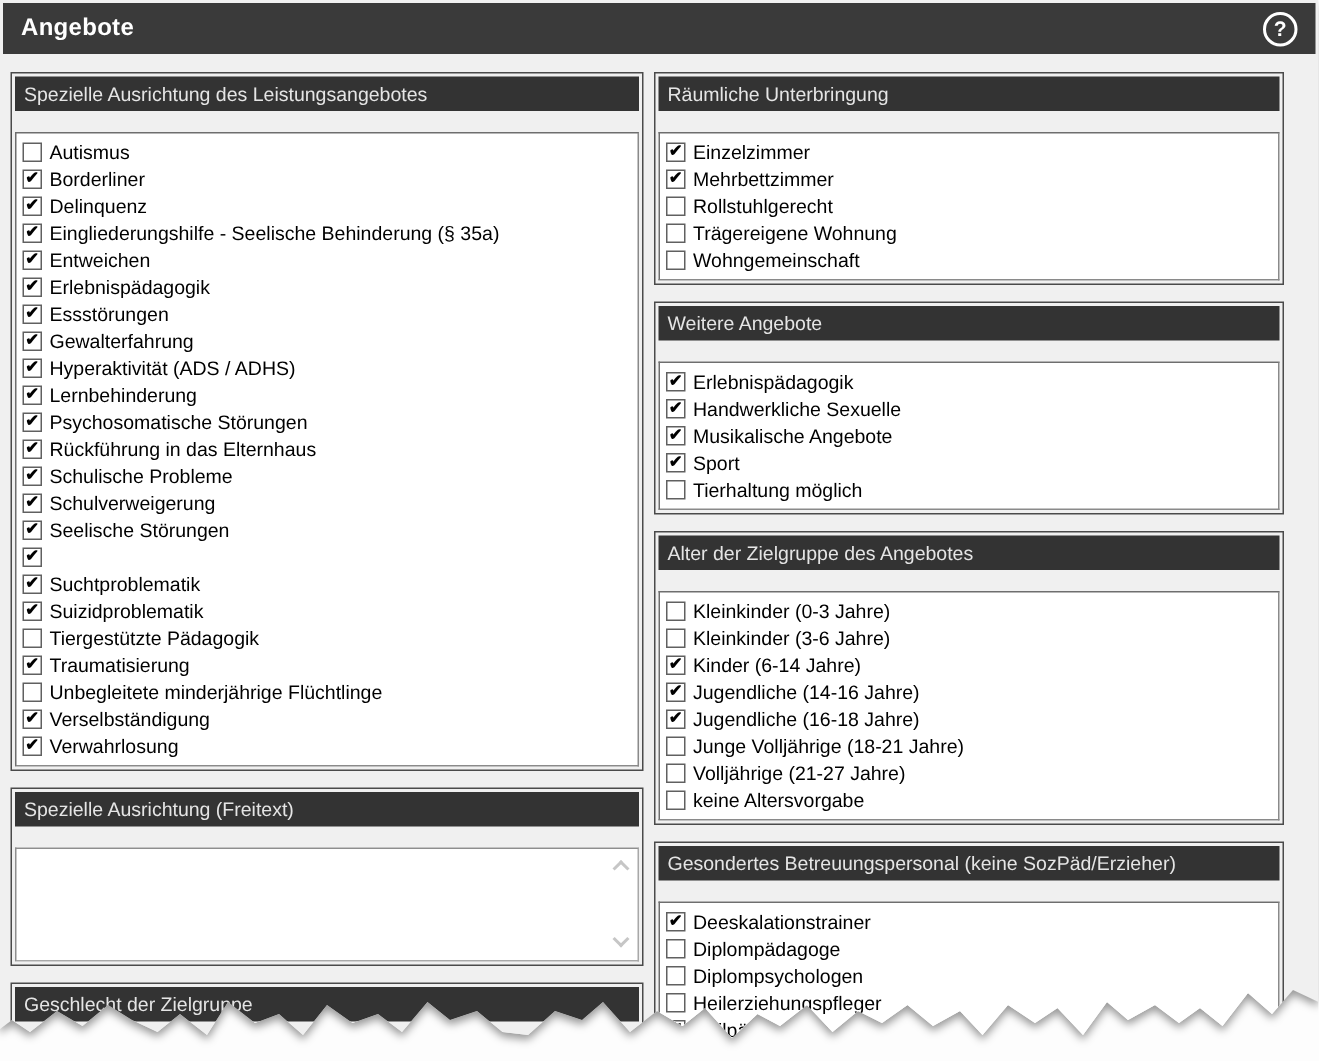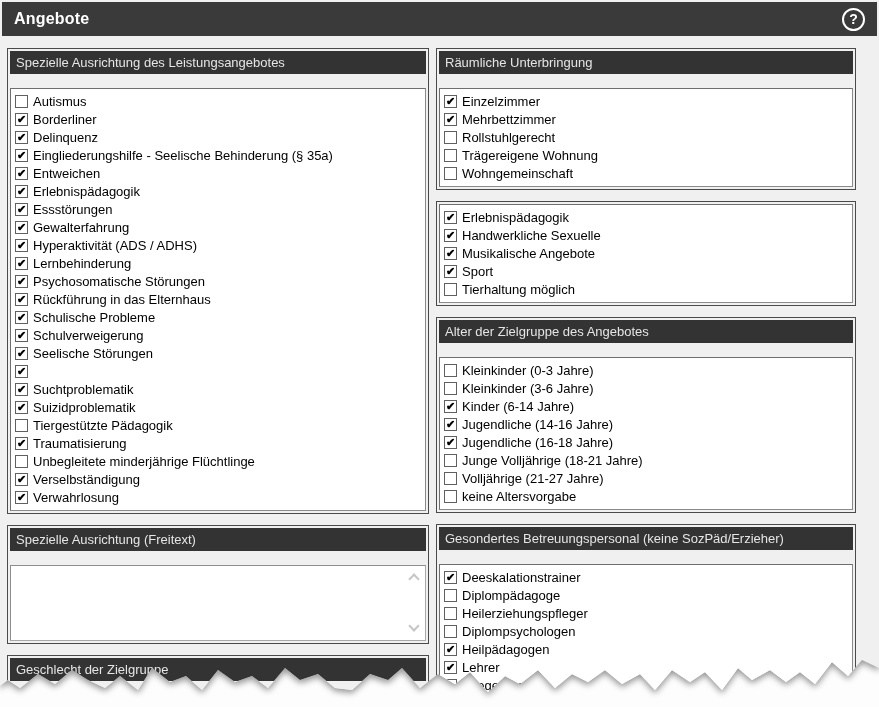--- a/index.html
+++ b/index.html
@@ -261,20 +261,21 @@
                 <span class="cb"></span>
                 <span class="lbl">Trägereigene Wohnung</span>
               </label>
               <label class="row">
                 <span class="cb"></span>
                 <span class="lbl">Wohngemeinschaft</span>
               </label>
             </div>
           </section>
           <section class="panel">
+            <div class="panel-header">Weitere Angebote</div>
             <div class="listbox">
               <label class="row">
                 <span class="cb on">✔</span>
                 <span class="lbl">Erlebnispädagogik</span>
               </label>
               <label class="row">
                 <span class="cb on">✔</span>
                 <span class="lbl">Handwerkliche Sexuelle</span>
               </label>
               <label class="row">
@@ -334,25 +335,25 @@
               <label class="row">
                 <span class="cb on">✔</span>
                 <span class="lbl">Deeskalationstrainer</span>
               </label>
               <label class="row">
                 <span class="cb"></span>
                 <span class="lbl">Diplompädagoge</span>
               </label>
               <label class="row">
                 <span class="cb"></span>
+                <span class="lbl">Diplompsychologen</span>
+              </label>
+              <label class="row">
+                <span class="cb"></span>
                 <span class="lbl">Heilerziehungspfleger</span>
-              </label>
-              <label class="row">
-                <span class="cb"></span>
-                <span class="lbl">Diplompsychologen</span>
               </label>
               <label class="row">
                 <span class="cb on">✔</span>
                 <span class="lbl">Heilpädagogen</span>
               </label>
               <label class="row">
                 <span class="cb on">✔</span>
                 <span class="lbl">Lehrer</span>
               </label>
               <label class="row">

